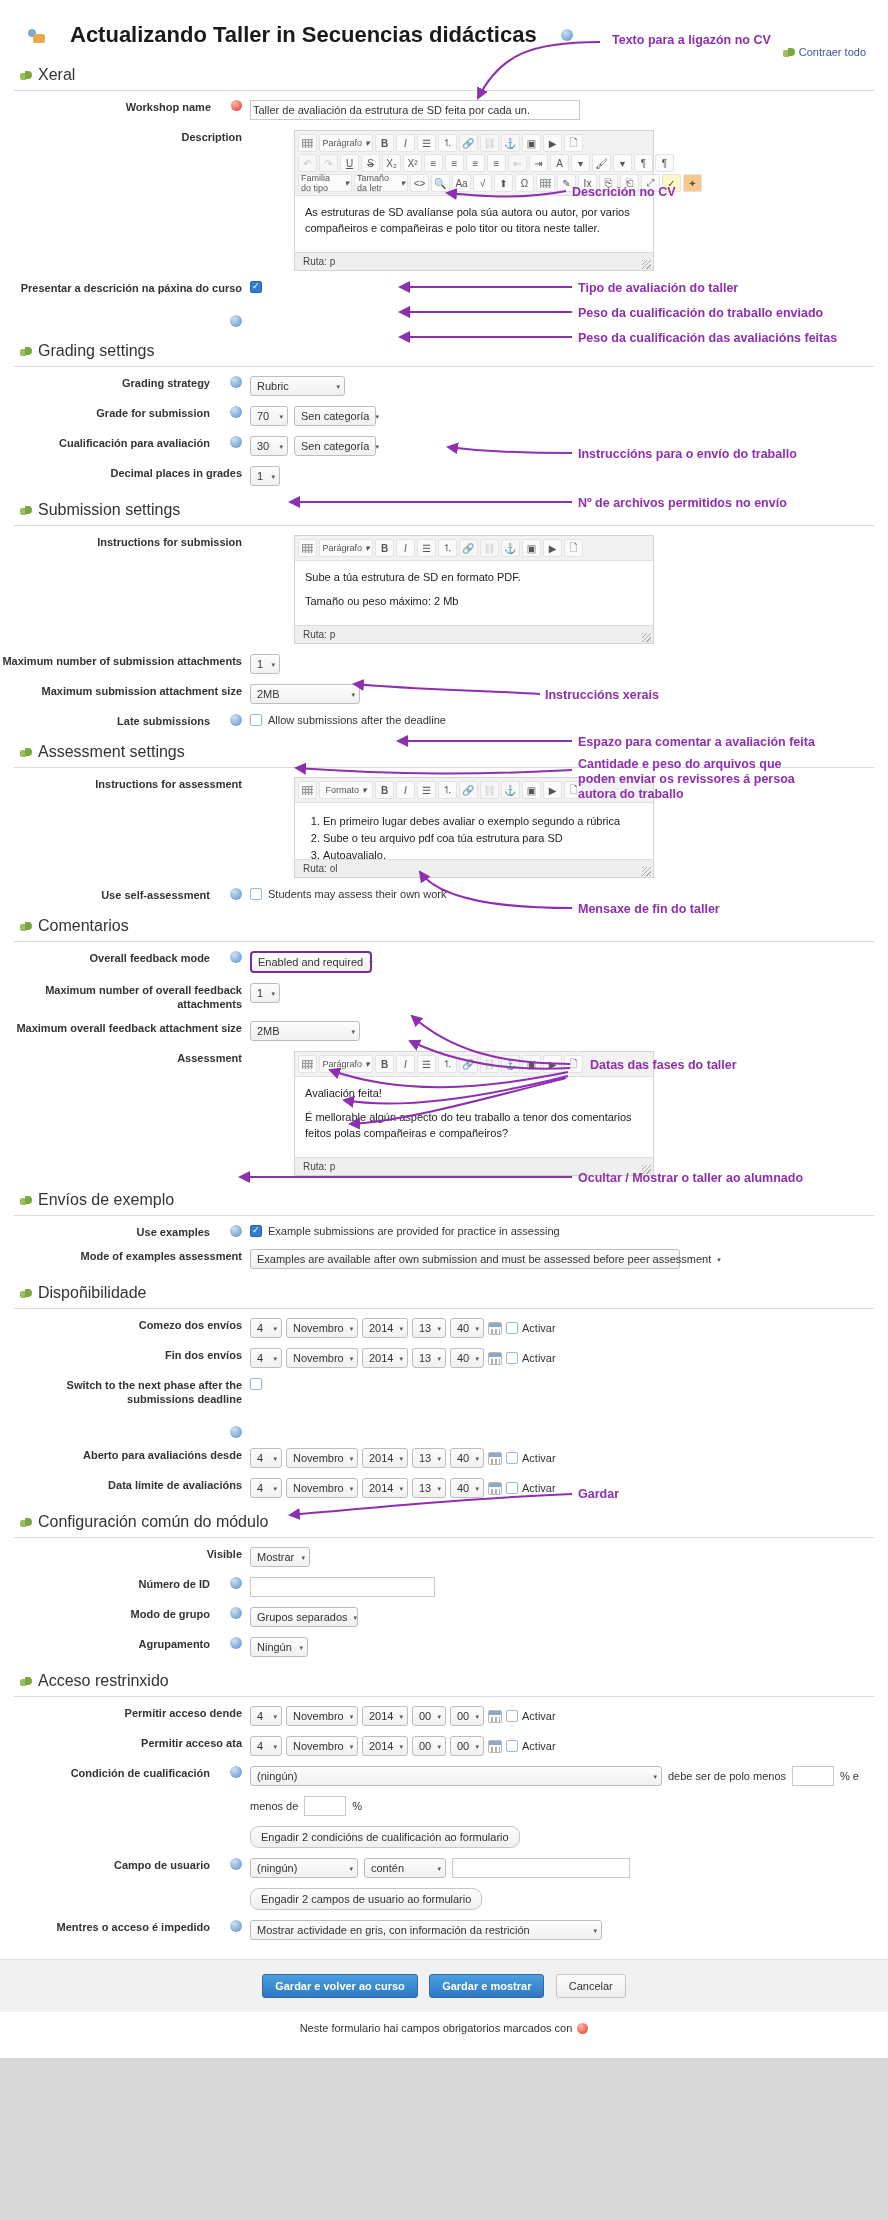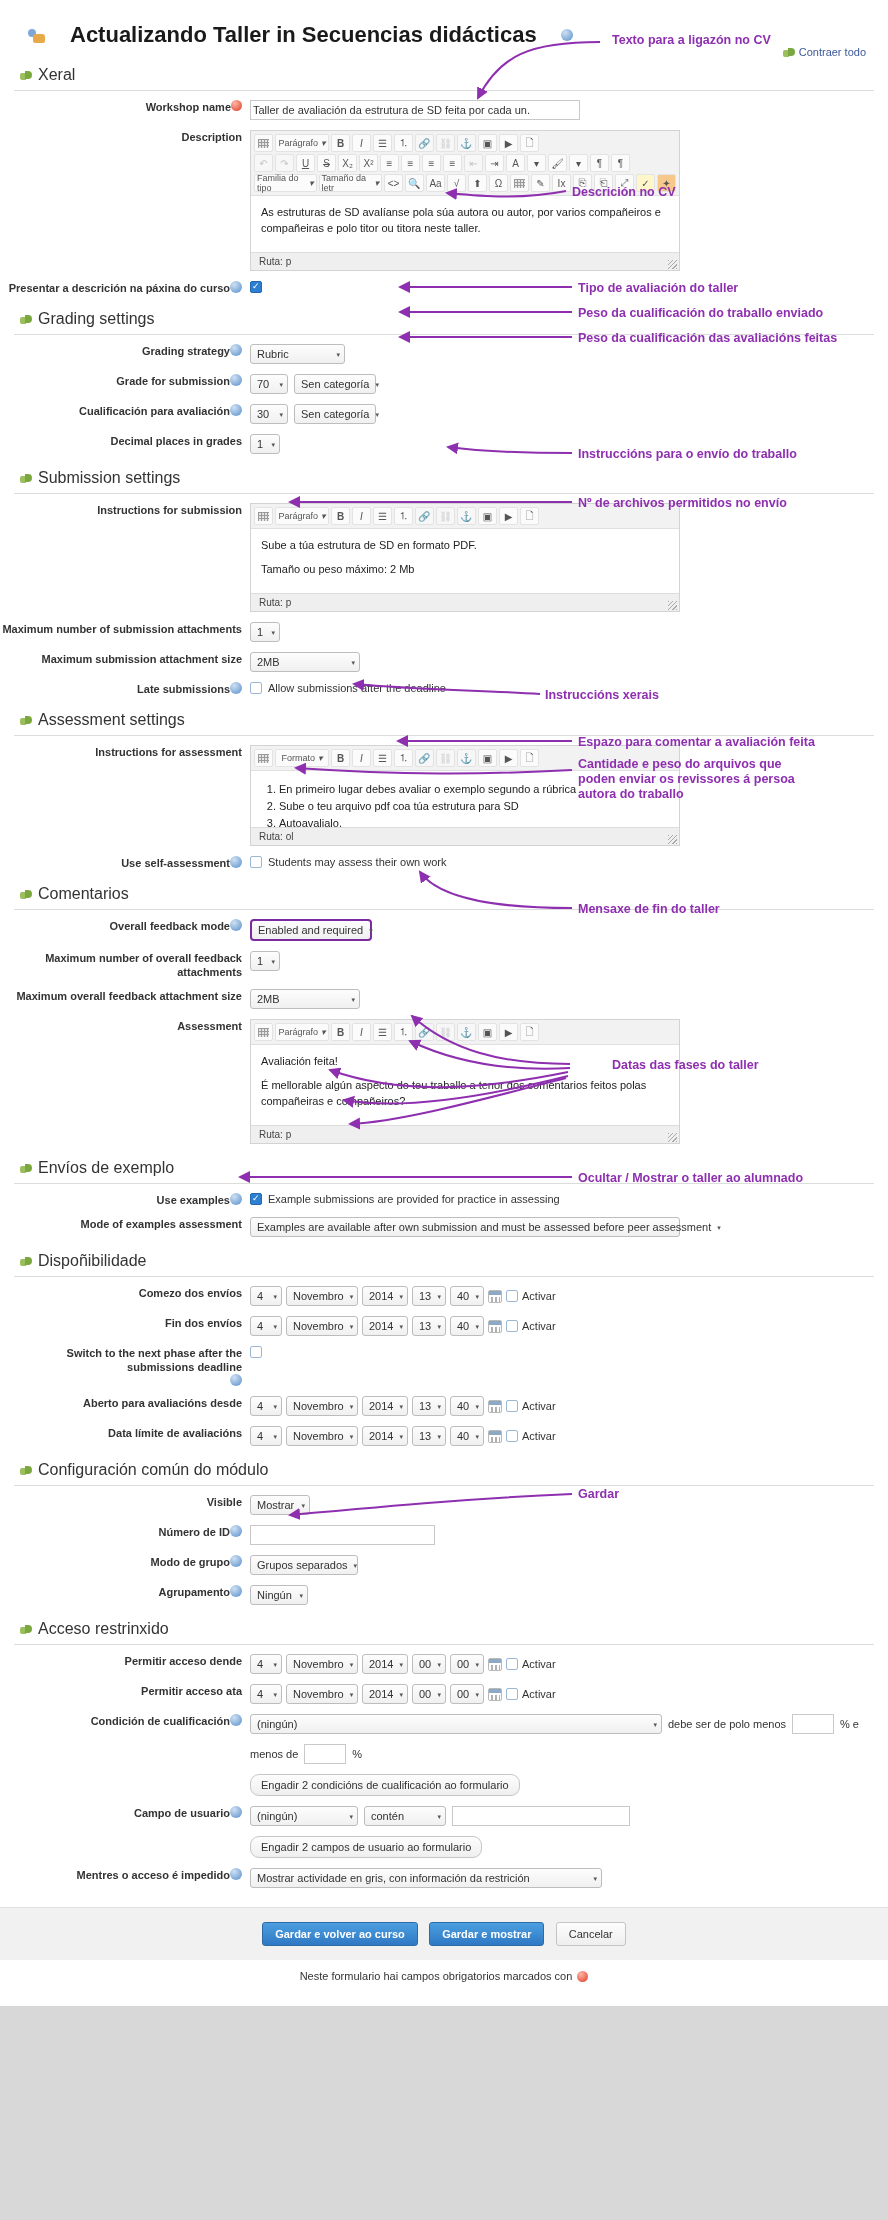--- a/index.html
+++ b/index.html
@@ -67,21 +67,21 @@
     font-size:16px; color:#333; padding:10px 0 6px 20px;
     display:flex; align-items:center; gap:6px; font-weight:400;
   }
   .section-rule{ border-bottom:1px solid #dcdcdc; margin:0 14px 4px 14px; }
 
   
   .row{ display:flex; align-items:flex-start; padding:5px 0; }
   .lbl{
     width:250px; min-width:250px; text-align:right; padding-right:8px;
     font-weight:bold; font-size:11px; color:#333; line-height:14px;
-    display:flex; justify-content:flex-end; align-items:flex-start; gap:0; flex-wrap:wrap;
+    display:flex; justify-content:flex-end; align-items:flex-start; gap:20px; flex-wrap:wrap;
   }
   .lbl .htxt{ display:inline; }
   .ctl{ flex:1; display:flex; align-items:center; gap:6px; flex-wrap:wrap; }
 
   input[type=text]{
     font-family:"Liberation Sans", sans-serif; font-size:11px;
     border:1px solid #c9c9c9; background:#fff; padding:3px 2px; height:20px;
     color:#333; border-radius:0;
   }
   .sel{
@@ -98,21 +98,21 @@
     display:inline-block; position:relative; flex:0 0 auto;
   }
   .cb.on{ background:#2f7fd1; border-color:#2169b0; }
   .cb.on::after{
     content:"✓"; color:#fff; font-size:9px; position:absolute; left:1px; top:-2px; line-height:12px;
   }
   .cbtxt{ font-size:11px; color:#333; }
 
   
   .editor{ border:1px solid #d3d3d3; width:402px; background:#fff; }
-  .editor.wide{ width:430px; }
+  .editor.wide{ width:360px;margin-left:44px; }
   .tbar{ display:flex; flex-wrap:wrap; background:#f2f2f2; padding:2px; gap:0px; border-bottom:1px solid #e0e0e0;}
   .tbrow{ display:flex; width:100%; }
   .tbtn{
     height:18px; min-width:19px; border:1px solid #e3e3e3; background:#fbfbfb;
     display:inline-flex; align-items:center; justify-content:center;
     font-size:10px; color:#555; margin:1px; padding:0 2px; border-radius:2px;
   }
   .tbtn.dis{ color:#c5c5c5; background:#f7f7f7;}
   .tbtn.wide{ min-width:54px; font-size:9px; gap:3px; }
   .tbtn.yel{ background:#fff6c9; }
@@ -1097,19 +1097,19 @@
     <div class="anno" style="left:572px;top:185px">Descrición no CV</div>
     <div class="anno" style="left:578px;top:281px">Tipo de avaliación do taller</div>
     <div class="anno" style="left:578px;top:306px">Peso da cualificación do traballo enviado</div>
     <div class="anno" style="left:578px;top:331px">Peso da cualificación das avaliacións feitas</div>
     <div class="anno" style="left:578px;top:447px">Instruccións para o envío do traballo</div>
     <div class="anno" style="left:578px;top:496px">Nº de archivos permitidos no envío</div>
     <div class="anno" style="left:545px;top:688px">Instruccións xerais</div>
     <div class="anno" style="left:578px;top:735px">Espazo para comentar a avaliación feita</div>
     <div class="anno" style="left:578px;top:757px;width:240px">Cantidade e peso do arquivos que poden enviar os revissores á persoa autora do traballo</div>
     <div class="anno" style="left:578px;top:902px">Mensaxe de fin do taller</div>
-    <div class="anno" style="left:612px;top:1058px">Datas das fases do taller</div>
+    <div class="anno" style="left:590px;top:1058px">Datas das fases do taller</div>
     <div class="anno" style="left:578px;top:1171px">Ocultar / Mostrar o taller ao alumnado</div>
     <div class="anno" style="left:578px;top:1487px">Gardar</div>
   </div>
 
  </div>
 </div>
 
 </body></html>

